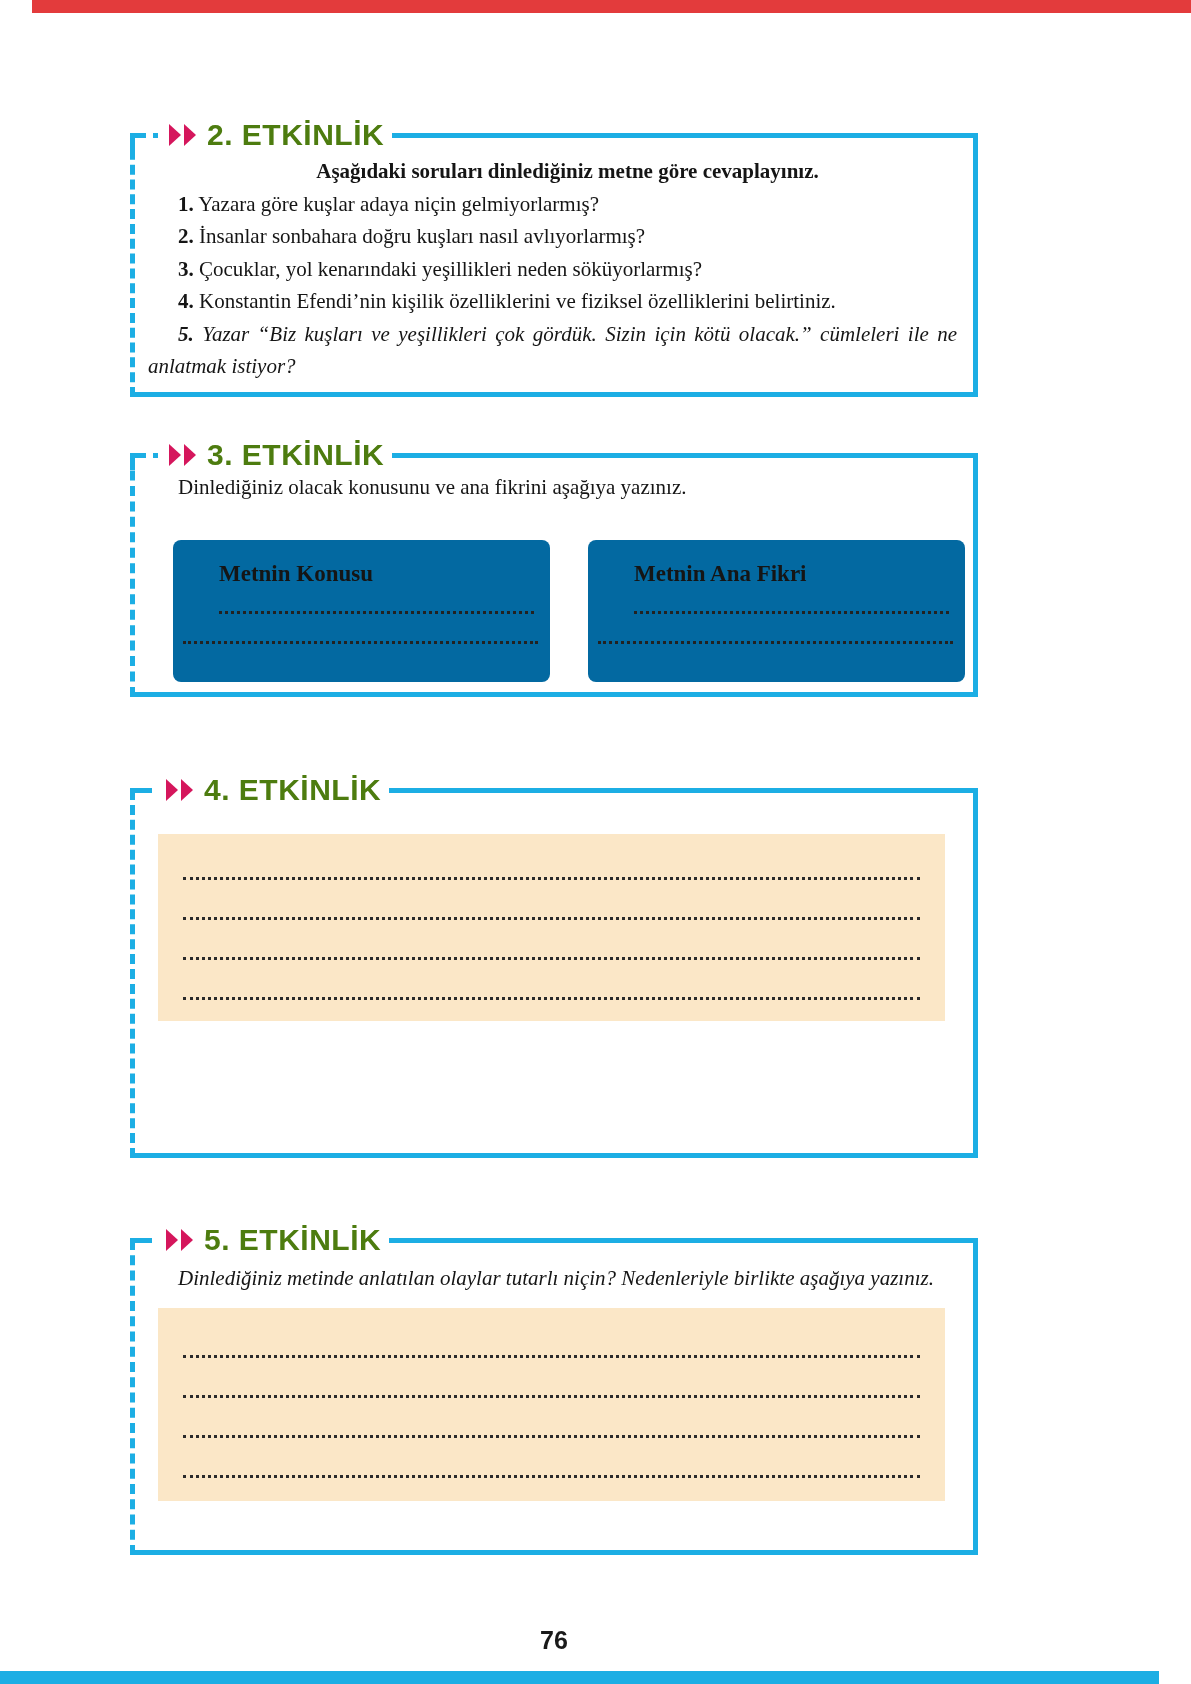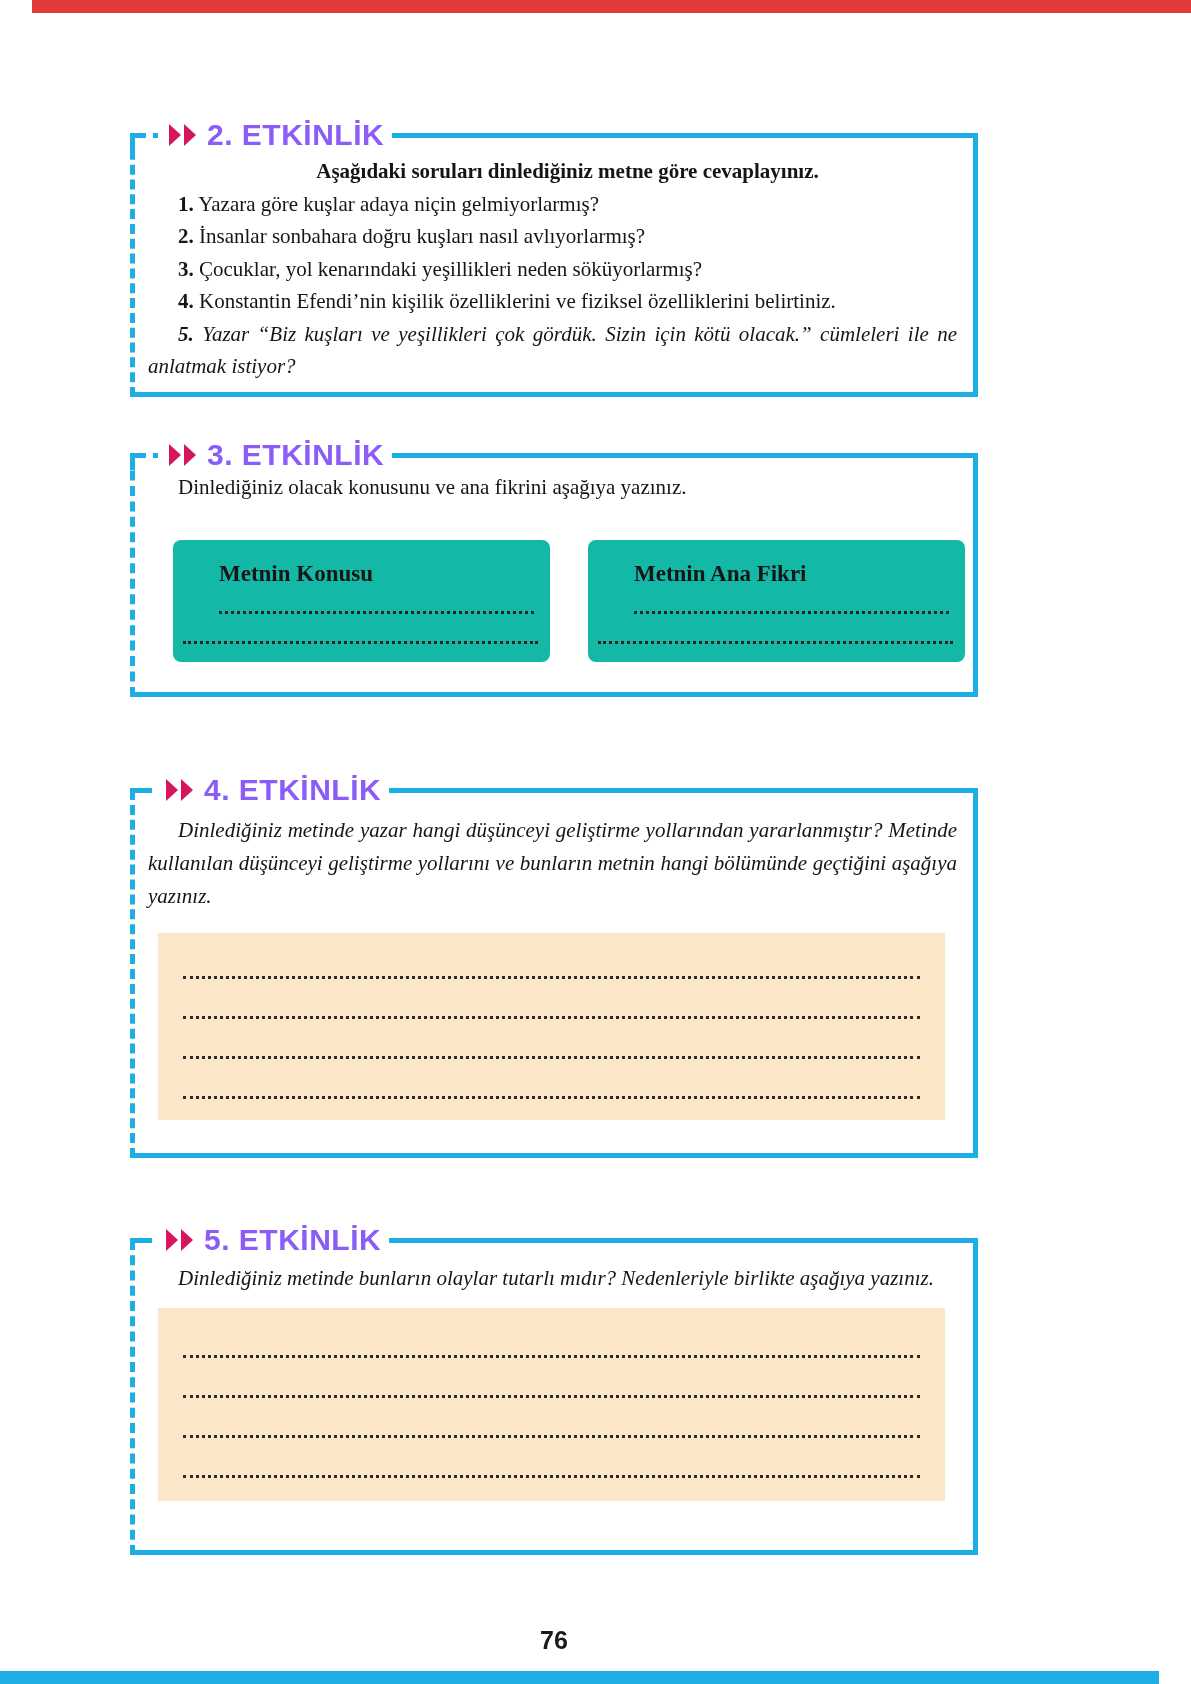--- a/index.html
+++ b/index.html
@@ -27,33 +27,33 @@
   }
   .corner{position:relative;width:16px;height:30px;margin-right:7px;flex:0 0 auto;}
   .corner .c-h{position:absolute;top:13px;left:0;width:16px;height:5px;background:#1caee4;}
   .corner .c-v{position:absolute;top:13px;left:0;width:5px;height:17px;background:#1caee4;}
   .c-dot{width:5px;height:5px;background:#1caee4;margin-right:9px;flex:0 0 auto;}
   .lead-dash{width:22px;height:5px;background:#1caee4;margin-right:12px;flex:0 0 auto;}
   .chev{flex:0 0 auto;display:block;}
   .act-title{
     font-family:"Liberation Sans", sans-serif;
     font-weight:bold;font-size:30px;line-height:30px;
-    color:#8b5cf6;margin:0 0 0 8px;white-space:nowrap;letter-spacing:.5px;
+    color:#4d7c0f;margin:0 0 0 8px;white-space:nowrap;letter-spacing:.5px;
   }
   .header-rule{flex:1 1 auto;height:5px;background:#1caee4;margin-left:8px;}
 
   .act-body{font-size:21px;line-height:32.5px;padding:0 16px 0 13px;}
   .act-body p{margin:0;}
   .indent{text-indent:30px;}
   .bold{font-weight:bold;text-align:center;}
   .just{text-align:justify;font-style:italic;}
 
   
   .blue-row{display:flex;gap:38px;margin:36px 0 0 25px;}
-  .blue-box{width:377px;height:122px;background:#14b8a6;border-radius:8px;flex:0 0 auto;}
+  .blue-box{width:377px;height:142px;background:#0369a1;border-radius:8px;flex:0 0 auto;}
   .blue-title{font-weight:bold;font-size:23px;line-height:28px;margin:20px 0 0 46px;}
   .bdot{height:0;border-bottom:3px dotted #222;}
   .bdot1{margin:23px 16px 0 46px;}
   .bdot2{margin:27px 12px 0 10px;}
 
   
   .cream{background:#fbe7c7;margin:0 12px 0 10px;}
   .cream .ans-line{height:37px;border-bottom:3px dotted #2a2a2a;margin:0 25px;}
   .cream4{margin-top:20px;height:181px;padding-top:6px;box-sizing:content-box;}
   .cream5{margin-top:13px;height:183px;padding-top:10px;box-sizing:content-box;}
@@ -131,42 +131,41 @@
     <div class="act-header">
       <span class="lead-dash"></span>
       <svg class="chev" width="32" height="26" viewBox="0 0 32 26">
           <polygon points="2,2 14,13 2,24" fill="#d5165c"></polygon>
           <polygon points="17,2 29,13 17,24" fill="#d5165c"></polygon>
         </svg>
       <h2 class="act-title">4. ETKİNLİK</h2>
       <div class="header-rule"></div>
     </div>
     <div class="act-body" style="padding-top:24px;line-height:33px;">
-      <p class="indent just">Dinlediğiniz metinde yazar hangi düşünceyi geliştirme yollarından yararlanmıştır? Metinde kullanılan düşünceyi geliştirme yollarını ve bunların metnin hangi bölümünde geçtiğini aşağıya yazınız.</p>
       <div class="cream cream4">
         <div class="ans-line"></div>
         <div class="ans-line"></div>
         <div class="ans-line"></div>
         <div class="ans-line"></div>
       </div>
     </div>
   </section>
 
   <section class="activity" style="top:1240px;height:310px;">
     <div class="act-header">
       <span class="lead-dash"></span>
       <svg class="chev" width="32" height="26" viewBox="0 0 32 26">
           <polygon points="2,2 14,13 2,24" fill="#d5165c"></polygon>
           <polygon points="17,2 29,13 17,24" fill="#d5165c"></polygon>
         </svg>
       <h2 class="act-title">5. ETKİNLİK</h2>
       <div class="header-rule"></div>
     </div>
     <div class="act-body" style="padding-top:22px;line-height:33px;">
-      <p class="indent just">Dinlediğiniz metinde bunların olaylar tutarlı mıdır? Nedenleriyle birlikte aşağıya yazınız.</p>
+      <p class="indent just">Dinlediğiniz metinde anlatılan olaylar tutarlı niçin? Nedenleriyle birlikte aşağıya yazınız.</p>
       <div class="cream cream5">
         <div class="ans-line"></div>
         <div class="ans-line"></div>
         <div class="ans-line"></div>
         <div class="ans-line"></div>
       </div>
     </div>
   </section>
 
   <div class="page-num">76</div>

